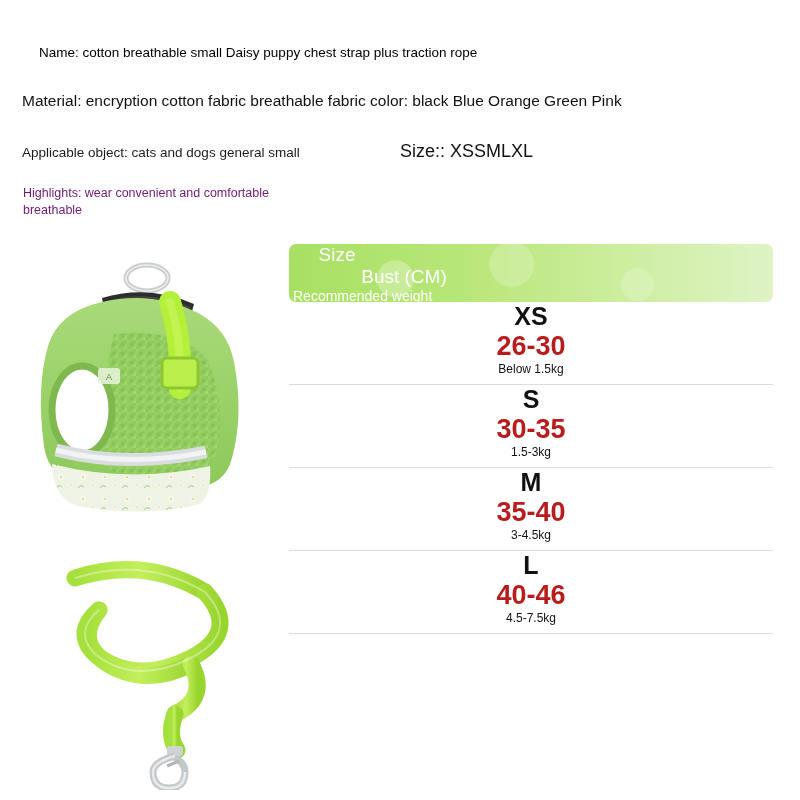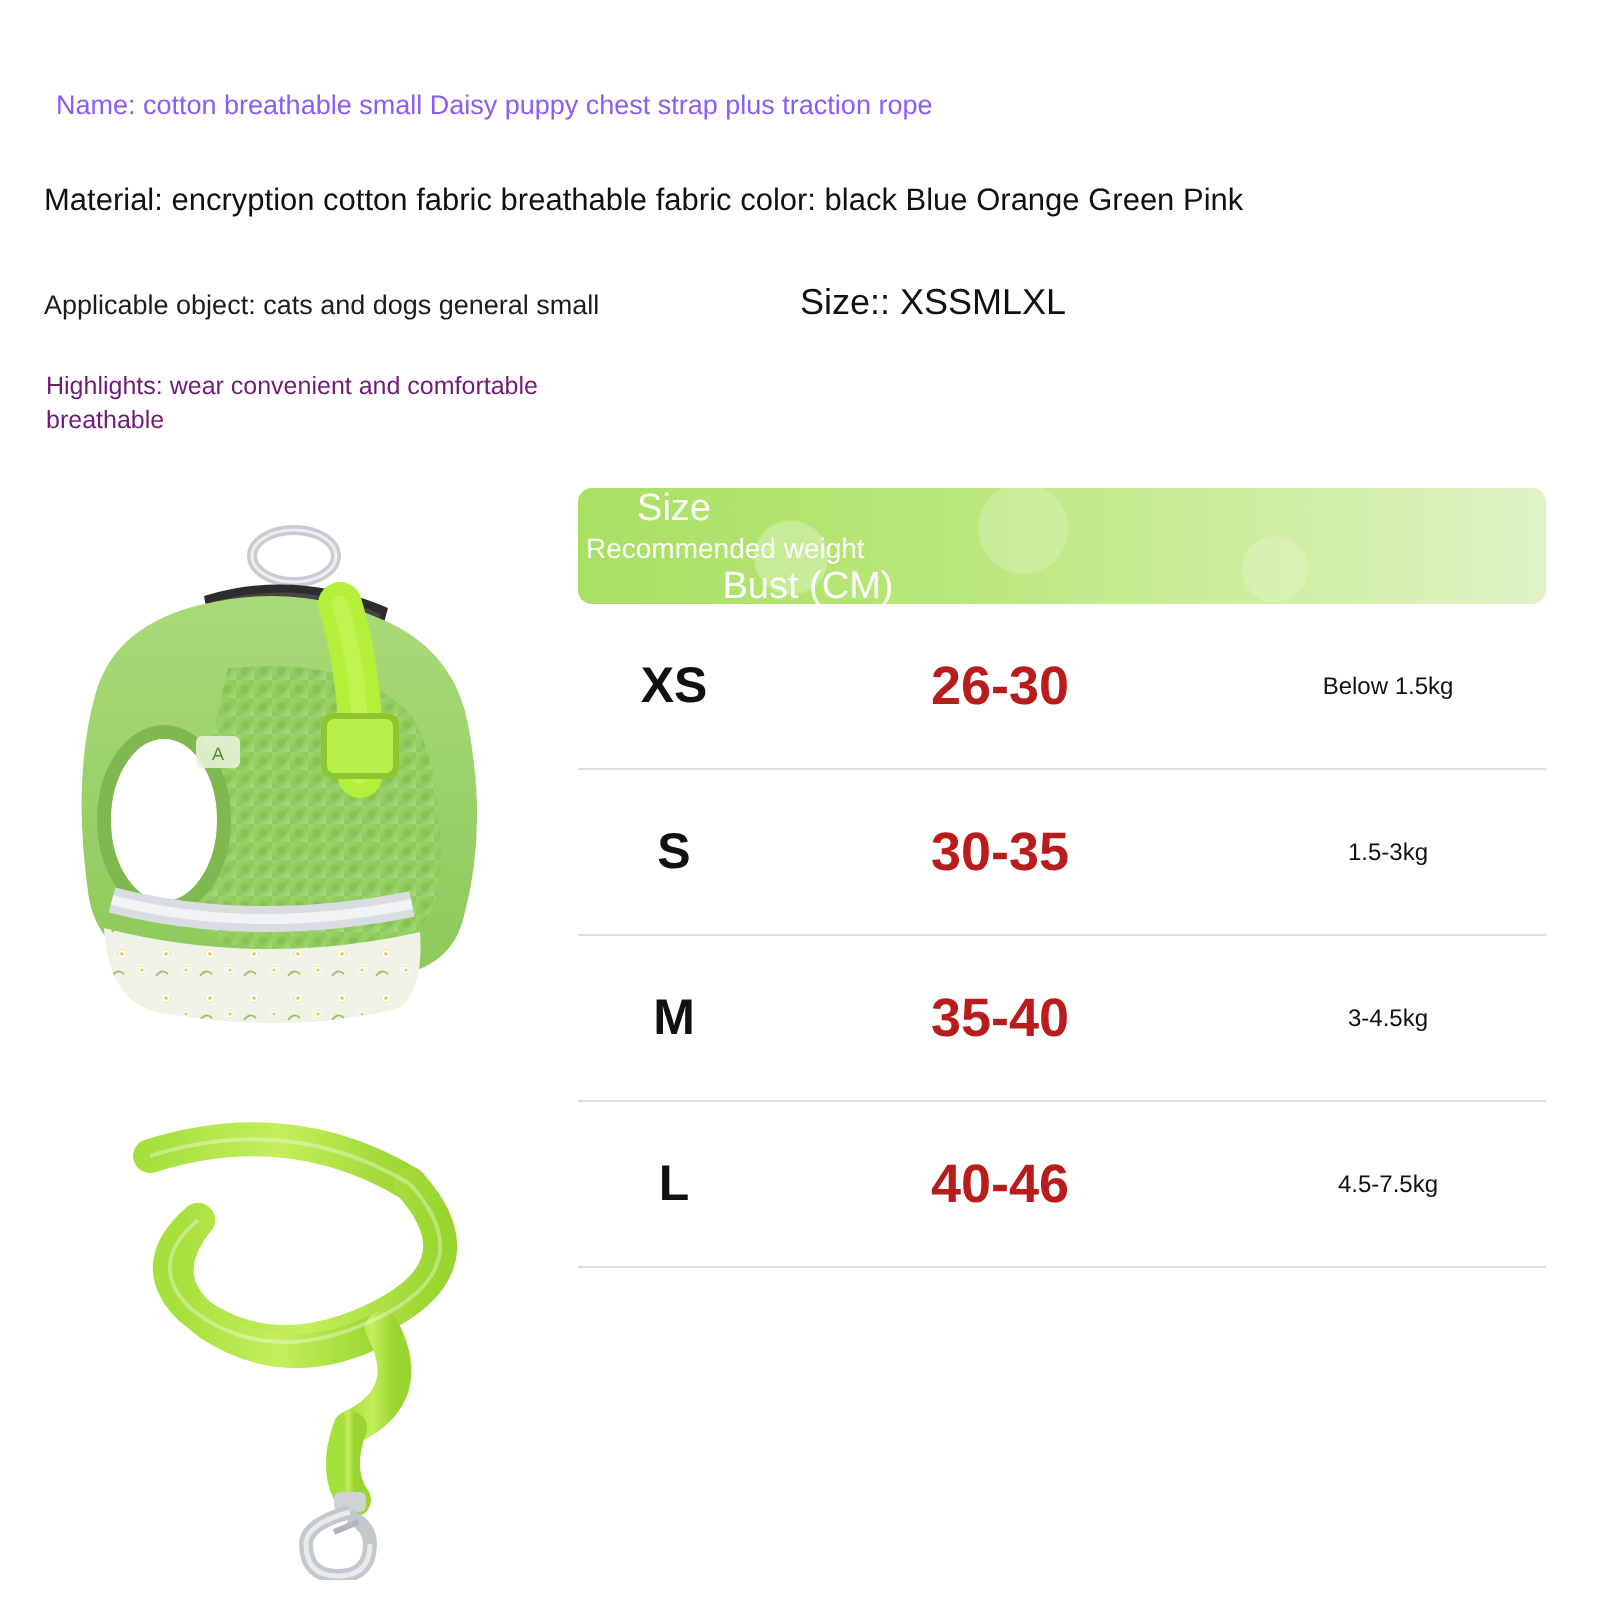--- a/index.html
+++ b/index.html
@@ -20,24 +20,24 @@
   
   .spec-block {
     position: absolute;
     left: 0;
     top: 0;
     width: 800px;
     height: 235px;
   }
   .spec-name {
     position: absolute;
-    left: 28px;
+    left: 39px;
     top: 45px;
     font-size: 13.5px;
-    color: #8b5cf6;
+    color: #000000;
     white-space: nowrap;
   }
   .spec-material {
     position: absolute;
     left: 22px;
     top: 92px;
     font-size: 15.5px;
     color: #111;
     white-space: nowrap;
   }
@@ -134,20 +134,21 @@
     line-height: 1.2;
     text-align: left;
     padding-left: 4px;
   }
 
   .trow {
     display: flex;
     align-items: center;
     height: 83px;
     border-bottom: 1.6px solid #dcdcdc;
+    flex-direction: column;
   }
   .trow:last-child { border-bottom: 1.6px solid #dcdcdc; }
 
   .td { text-align: center; }
   .td.size-col {
     width: 96px;
     font-size: 25px;
     font-weight: bold;
     color: #111;
   }
@@ -262,22 +263,22 @@
       <path d="M120 206 q-22 6 -22 16 q0 16 16 16 q16 0 16 -16" fill="none" stroke="#e8ebec" stroke-width="2.5"></path>
       <path d="M112 216 l12 -5" stroke="#b2b7ba" stroke-width="3"></path>
     </g>
   </svg>
 </div>
 
 <div class="size-table">
 
   <div class="table-header">
     <div class="th size-col">Size</div>
+    <div class="th bust-col">Bust (CM)</div>
     <div class="th weight-col">Recommended weight</div>
-    <div class="th bust-col">Bust (CM)</div>
   </div>
 
   <div class="trow">
     <div class="td size-col">XS</div>
     <div class="td bust-col">26-30</div>
     <div class="td weight-col">Below 1.5kg</div>
   </div>
 
   <div class="trow">
     <div class="td size-col">S</div>

